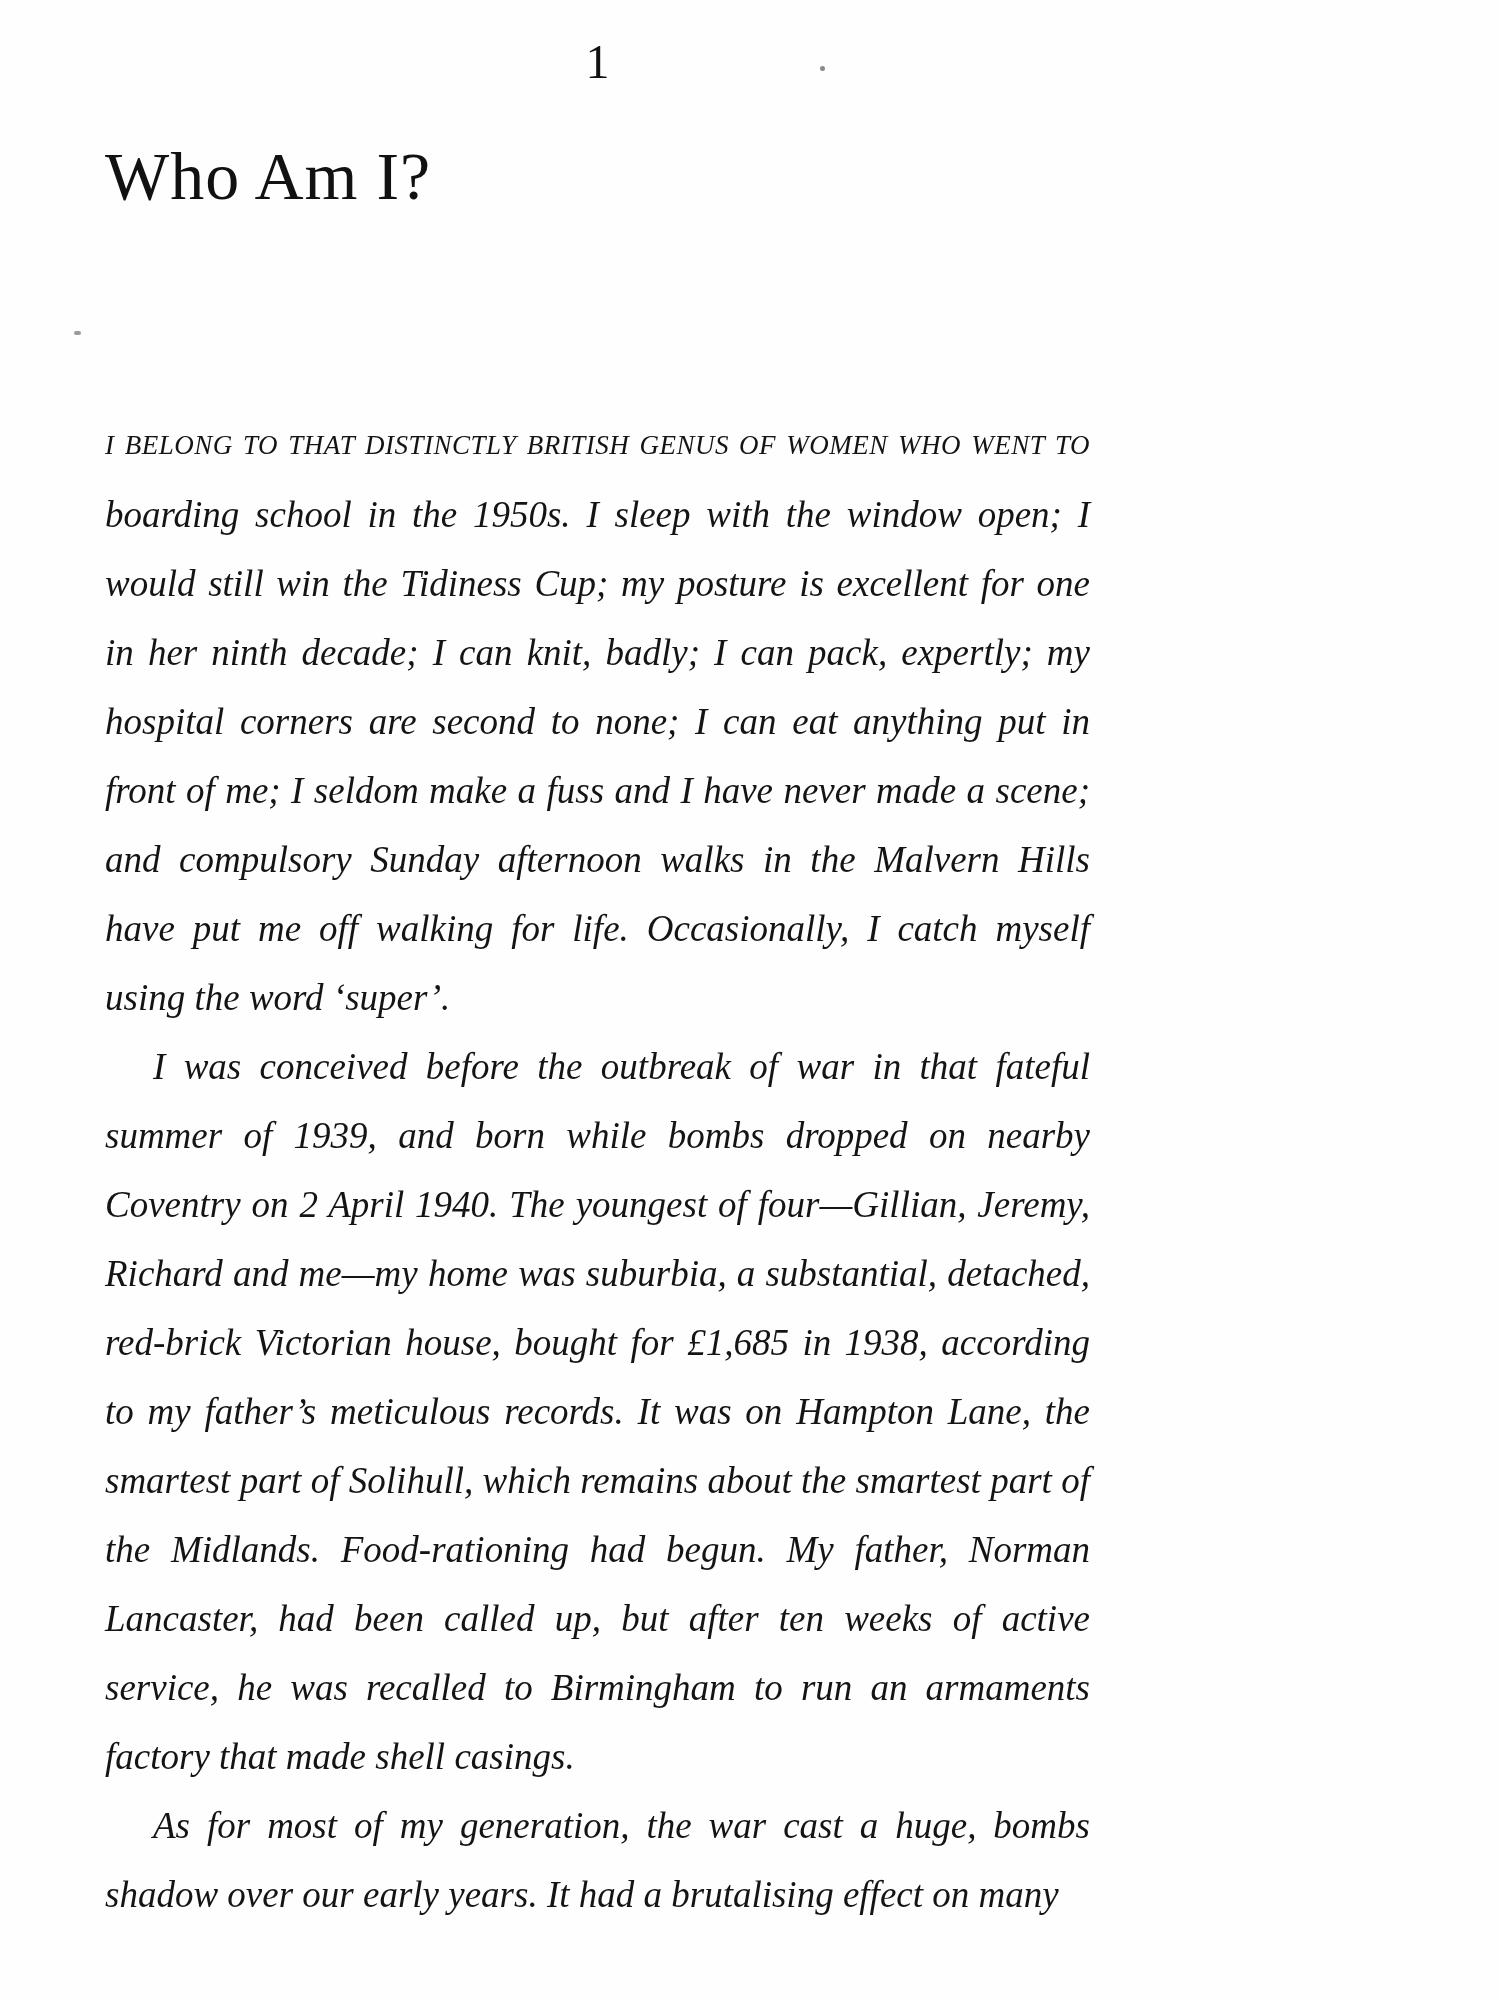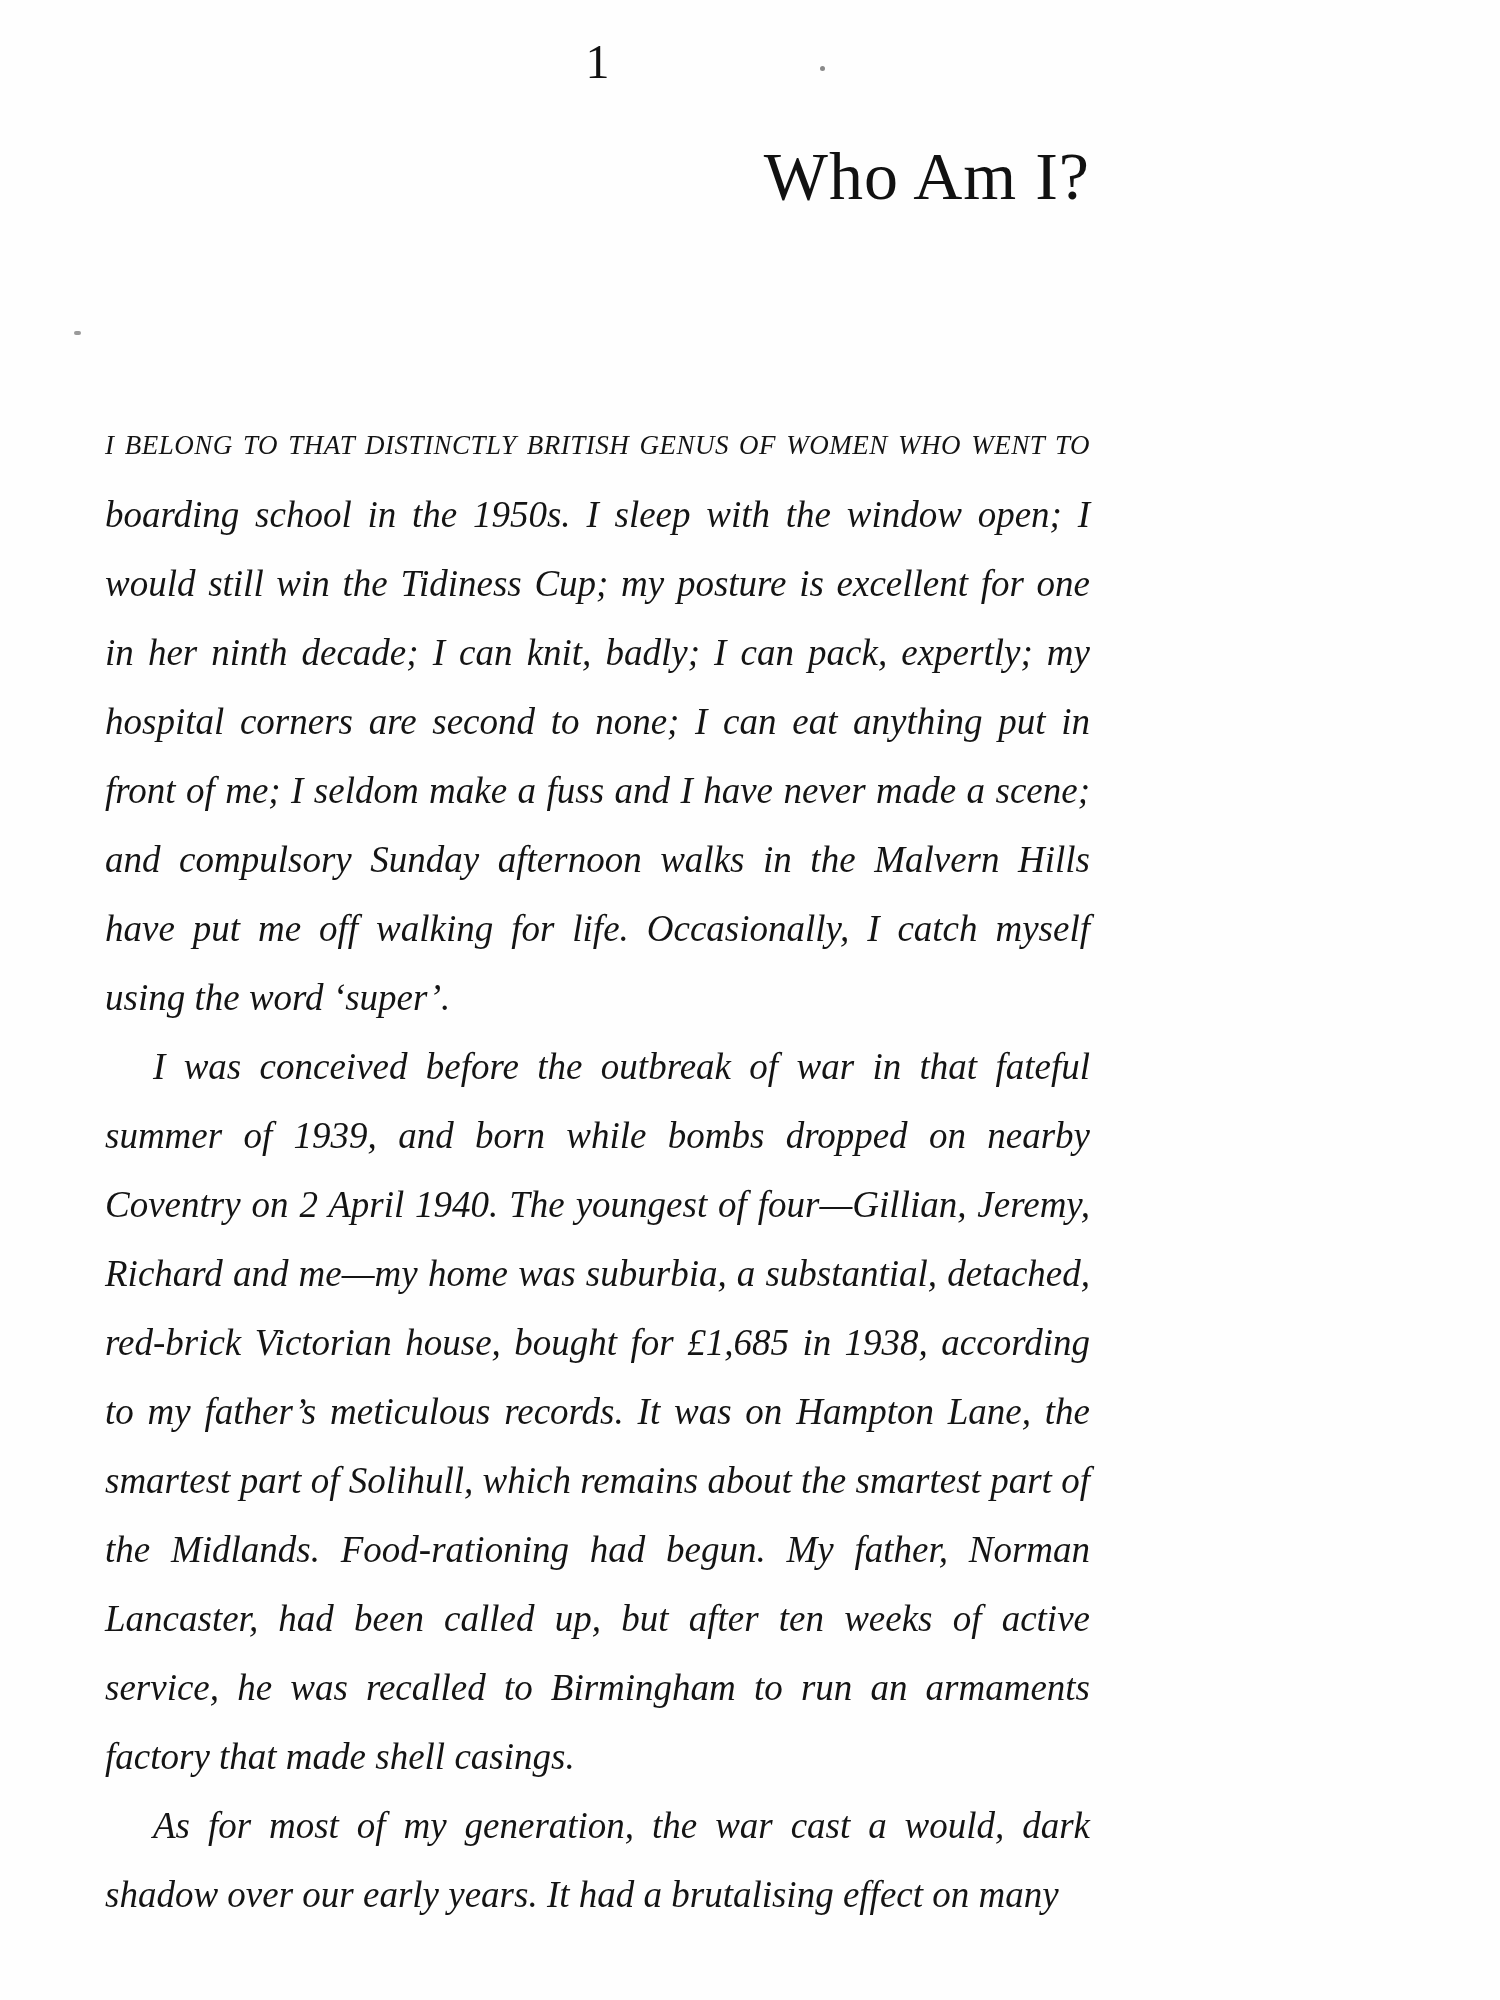--- a/index.html
+++ b/index.html
@@ -26,21 +26,21 @@
     margin-left: 105px;
     width: 985px;
     text-align: center;
     font-size: 48px;
     font-weight: 400;
     color: #111111;
   }
   .chapter-title {
     margin: 48px 0 0 105px;
     width: 985px;
-    text-align: right;
+    text-align: left;
     font-size: 68px;
     font-weight: 400;
     letter-spacing: 1px;
     color: #111111;
   }
   .body-text {
     margin: 195px 0 0 105px;
     width: 985px;
     font-size: 37px;
     line-height: 69px;
@@ -94,21 +94,21 @@
     <h1 class="chapter-title">Who Am I?</h1>
 
     <div class="body-text">
 
       <p class="paragraph first">
         <span class="lead-caps">I BELONG TO THAT DISTINCTLY BRITISH GENUS OF WOMEN WHO WENT TO</span><span class="rest">boarding school in the 1950s. I sleep with the window open; I would still win the Tidiness Cup; my posture is excellent for one in her ninth decade; I can knit, badly; I can pack, expertly; my hospital corners are second to none; I can eat anything put in front of me; I seldom make a fuss and I have never made a scene; and compulsory Sunday afternoon walks in the Malvern Hills have put me off walking for life. Occasionally, I catch myself using the word ‘super’.</span>
       </p>
 
       <p class="paragraph indent">I was conceived before the outbreak of war in that fateful summer of 1939, and born while bombs dropped on nearby Coventry on 2 April 1940. The youngest of four—Gillian, Jeremy, Richard and me—my home was suburbia, a substantial, detached, red-brick Victorian house, bought for £1,685 in 1938, according to my father’s meticulous records. It was on Hampton Lane, the smartest part of Solihull, which remains about the smartest part of the Midlands. Food-rationing had begun. My father, Norman Lancaster, had been called up, but after ten weeks of active service, he was recalled to Birmingham to run an armaments factory that made shell casings.</p>
 
-      <p class="paragraph indent">As for most of my generation, the war cast a would, dark shadow over our early years. It had a brutalising effect on many</p>
+      <p class="paragraph indent">As for most of my generation, the war cast a huge, bombs shadow over our early years. It had a brutalising effect on many</p>
 
     </div>
 
     <div class="speck speck-1"></div>
     <div class="speck speck-2"></div>
 
   </div>
 </div>
 
 </body></html>

